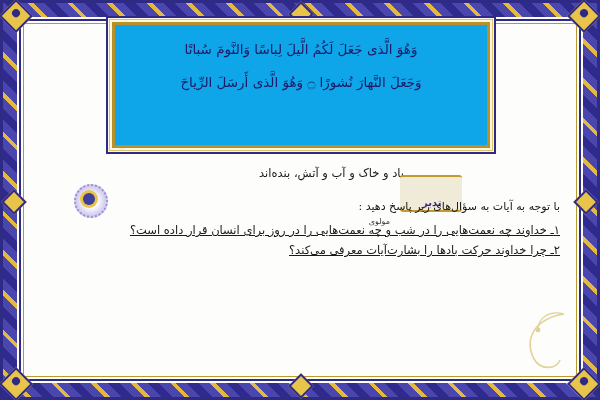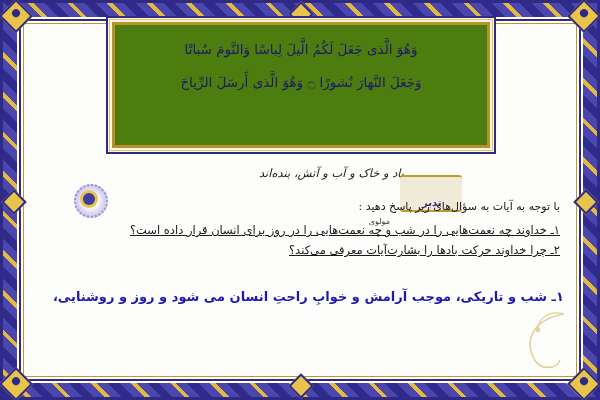--- a/index.html
+++ b/index.html
@@ -99,21 +99,21 @@
   }
 
   
   .verse-box {
     position: absolute;
     left: 112px;
     top: 22px;
     width: 378px;
     height: 126px;
     box-sizing: border-box;
-    background: #4d7c0f;
+    background: #0ea5e9;
     border: 3px solid #b9912b;
     outline: 1px solid #e0c468;
     outline-offset: 2px;
     box-shadow: 0 0 0 4px #fdf6e0, 0 0 0 6px #2e2a86;
     padding: 8px 8px;
     direction: rtl;
   }
   .verse-line {
     font-family: "DejaVu Sans", "Liberation Serif", serif;
     font-size: 13.5px;
@@ -124,21 +124,20 @@
     letter-spacing: 0.2px;
   }
 
   
   .poem-row {
     position: absolute;
     right: 196px;
     top: 162px;
     direction: rtl;
     text-align: center;
-    font-style: italic;
   }
   .poem-text {
     font-family: "DejaVu Sans", sans-serif;
     font-size: 11.5px;
     color: #1a1a1a;
     white-space: nowrap;
   }
   .poem-attrib {
     position: absolute;
     right: 210px;
@@ -291,21 +290,20 @@
   </div>
 
   <div class="q-intro">با توجه به آیات به سؤال‌های زیر پاسخ دهید :</div>
   <div class="q-list">
     <div class="q-item">۱ـ خداوند چه نعمت‌هایی را در شب و چه نعمت‌هایی را در روز برای انسان قرار داده است؟</div>
     <div class="q-item">۲ـ چرا خداوند حرکت بادها را بشارت‌آیات معرفی می‌کند؟</div>
   </div>
 
   <div class="answers">
     <div class="answer-item">
-      <div>۱ـ شب و تاریکی، موجب آرامش و خوابِ راحتِ انسان می شود و روز و روشنایی،</div>
     </div>
   </div>
 
   <svg class="swirl" viewBox="0 0 80 70">
     <path d="M70 10 C 40 15, 30 35, 40 55 C 46 66, 62 66, 66 56" fill="none" stroke="#c9a63a" stroke-width="1.6"></path>
     <path d="M70 10 C 55 6, 44 14, 44 26" fill="none" stroke="#c9a63a" stroke-width="1.2"></path>
     <circle cx="44" cy="26" r="2.4" fill="#c9a63a"></circle>
   </svg>
 
 </div>

